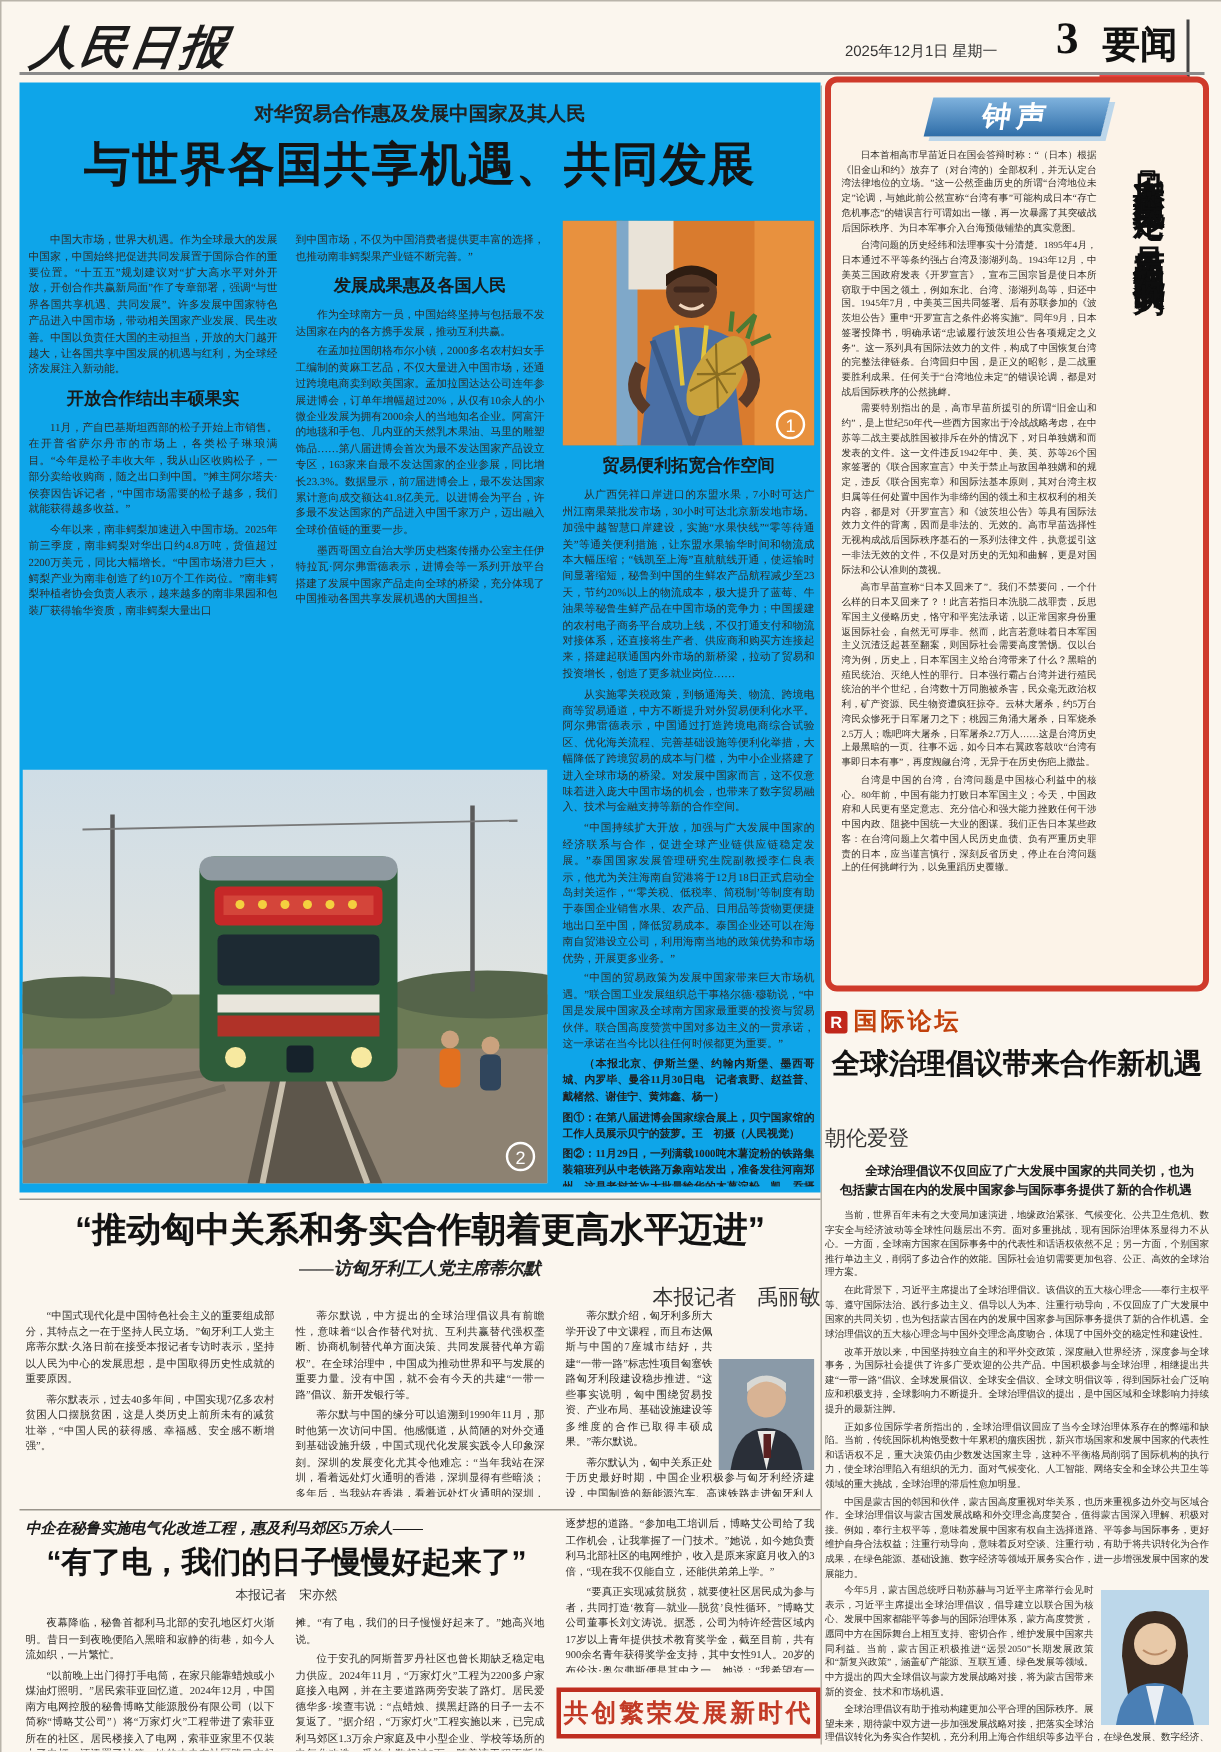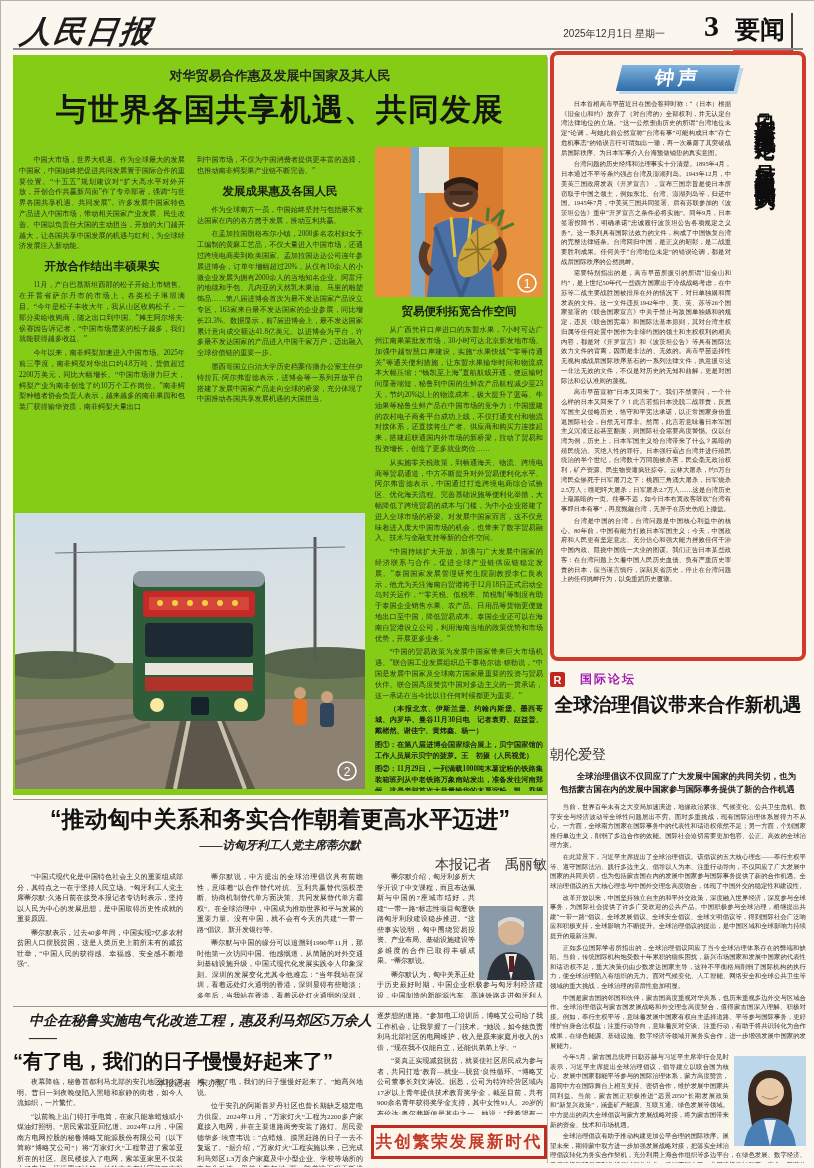--- a/index.html
+++ b/index.html
@@ -8,21 +8,21 @@
   
   .masthead{position:absolute;left:20px;top:10px;font-size:31px;font-weight:900;
             font-style:italic;transform:skewX(-8deg);color:#1c1c1c;letter-spacing:2px;}
   .dateline{position:absolute;right:150px;top:26px;font-size:10px;color:#333;font-family:"Liberation Sans",sans-serif;}
   .pagenum{position:absolute;right:96px;top:8px;font-size:30px;font-weight:900;color:#111;}
   .pagesec{position:absolute;right:22px;top:12px;font-size:25px;font-weight:900;color:#111;
            border-right:2px solid #444;border-bottom:2px solid #ef4444;padding:0 6px 4px 2px;}
   .hrule{position:absolute;left:12px;right:12px;top:47px;border-top:2px solid #8a8a8a;}
   .vdivider{position:absolute;left:546px;top:56px;bottom:6px;border-left:1px solid #b5b0a6;}
   
-  .main{position:absolute;left:12px;top:54px;width:534px;height:740px;background:#84cc16;}
+  .main{position:absolute;left:12px;top:54px;width:534px;height:740px;background:#0ea5e9;}
   .kicker{text-align:center;font-size:13px;font-weight:bold;color:#222;padding-top:12px;}
   .headline{text-align:center;font-size:31px;font-weight:900;color:#141414;letter-spacing:1px;
             font-family:"Liberation Sans",sans-serif;margin-top:4px;}
   .col{position:absolute;overflow:hidden;text-align:justify;color:#2e2c29;}
   .col p{margin:0 0 3px;text-indent:2em;}
   .col p.cont{text-indent:0;}
   .main .col{font-size:7.2px;line-height:1.5;}
   .sub{font-weight:bold;text-align:center;font-size:11.5px;color:#191919;margin:6px 0 5px;
        font-family:"Liberation Sans",sans-serif;text-indent:0;}
   .note,.cap{font-weight:bold;color:#1f1f1f;}
@@ -44,21 +44,21 @@
   .zs-body p{margin:0 0 2px;text-indent:2em;}
   .zs-vh{width:62px;height:560px;margin-left:4px;display:flex;justify-content:center;}
   .zs-vh div{writing-mode:vertical-rl;font-size:21px;font-weight:900;letter-spacing:2px;
              line-height:1.05;color:#0e0e0e;font-family:"Liberation Sans",sans-serif;}
   
   .forum{position:absolute;left:549px;top:668px;width:256px;height:494px;overflow:hidden;}
   .forum-label{display:flex;align-items:center;gap:4px;margin:2px 0 4px;}
   .forum-logo{width:15px;height:15px;background:#c1271b;color:#fff;font-weight:900;font-size:11px;
               display:flex;align-items:center;justify-content:center;border-radius:2px;
               font-family:"Liberation Sans",sans-serif;}
-  .forum-label b{color:#a21caf;font-size:12px;letter-spacing:2px;font-family:"Liberation Sans",sans-serif;margin-left:11px;}
+  .forum-label b{color:#c2410c;font-size:16px;letter-spacing:2px;font-family:"Liberation Sans",sans-serif;}
   .forum-hl{text-align:center;font-size:19px;font-weight:900;color:#131313;margin:4px 0 6px;
             font-family:"Liberation Sans",sans-serif;}
   .forum-author{text-align:left;font-size:14px;color:#333;margin-bottom:6px;margin-top:28px;}
   .forum-lead{font-size:8.4px;font-weight:bold;line-height:1.55;text-align:justify;margin:0 10px 6px;
               color:#1d1d1d;text-indent:2em;}
   .forum-body{font-size:6.4px;line-height:1.5;text-align:justify;color:#33302b;}
   .forum-body p{margin:0 0 2px;text-indent:2em;}
   .forum-portrait{float:right;width:72px;height:90px;margin:4px 0 2px 5px;}
   .forum-note{font-size:6.6px;font-weight:bold;}
   
@@ -66,22 +66,22 @@
         padding-top:4px;box-sizing:border-box;}
   .intv-hl{text-align:center;font-size:23px;font-weight:900;color:#121212;
            font-family:"Liberation Sans",sans-serif;}
   .intv-dek{text-align:center;font-size:11.5px;font-weight:bold;font-style:italic;color:#222;margin-top:3px;}
   .intv-by{text-align:right;font-size:14px;color:#333;margin:3px 0 4px;}
   .intv .col{font-size:7px;line-height:1.5;}
   .man-portrait{float:right;width:64px;height:74px;margin:34px 0 0 4px;}
   
   .elec{position:absolute;left:12px;top:1005px;width:534px;height:163px;border-top:1px solid #9a958c;
         box-sizing:border-box;}
-  .elec-kicker{font-size:14px;font-weight:bold;font-style:italic;color:#1b1b1b;margin:5px 0 0 16px;width:352px;}
-  .elec-hl{width:356px;font-size:20px;font-weight:900;color:#121212;margin-top:2px;
+  .elec-kicker{font-size:10px;font-weight:bold;font-style:italic;color:#1b1b1b;margin:5px 0 0 4px;width:352px;}
+  .elec-hl{width:356px;text-align:center;font-size:20px;font-weight:900;color:#121212;margin-top:2px;
            font-family:"Liberation Sans",sans-serif;}
   .elec-by{width:356px;text-align:center;font-size:8.5px;color:#333;margin:3px 0 4px;}
   .elec .col{font-size:7px;line-height:1.5;}
   .banner{position:absolute;right:0;bottom:10px;width:176px;height:34px;border:3px solid #bf2d20;
           background:#fdf4ec;color:#c23a26;font-size:16.5px;font-weight:900;display:flex;
           align-items:center;justify-content:center;letter-spacing:2px;
           font-family:"Liberation Sans",sans-serif;box-sizing:border-box;}
   .badge{font-family:"Liberation Sans",sans-serif;}
 </style>
 </head>

